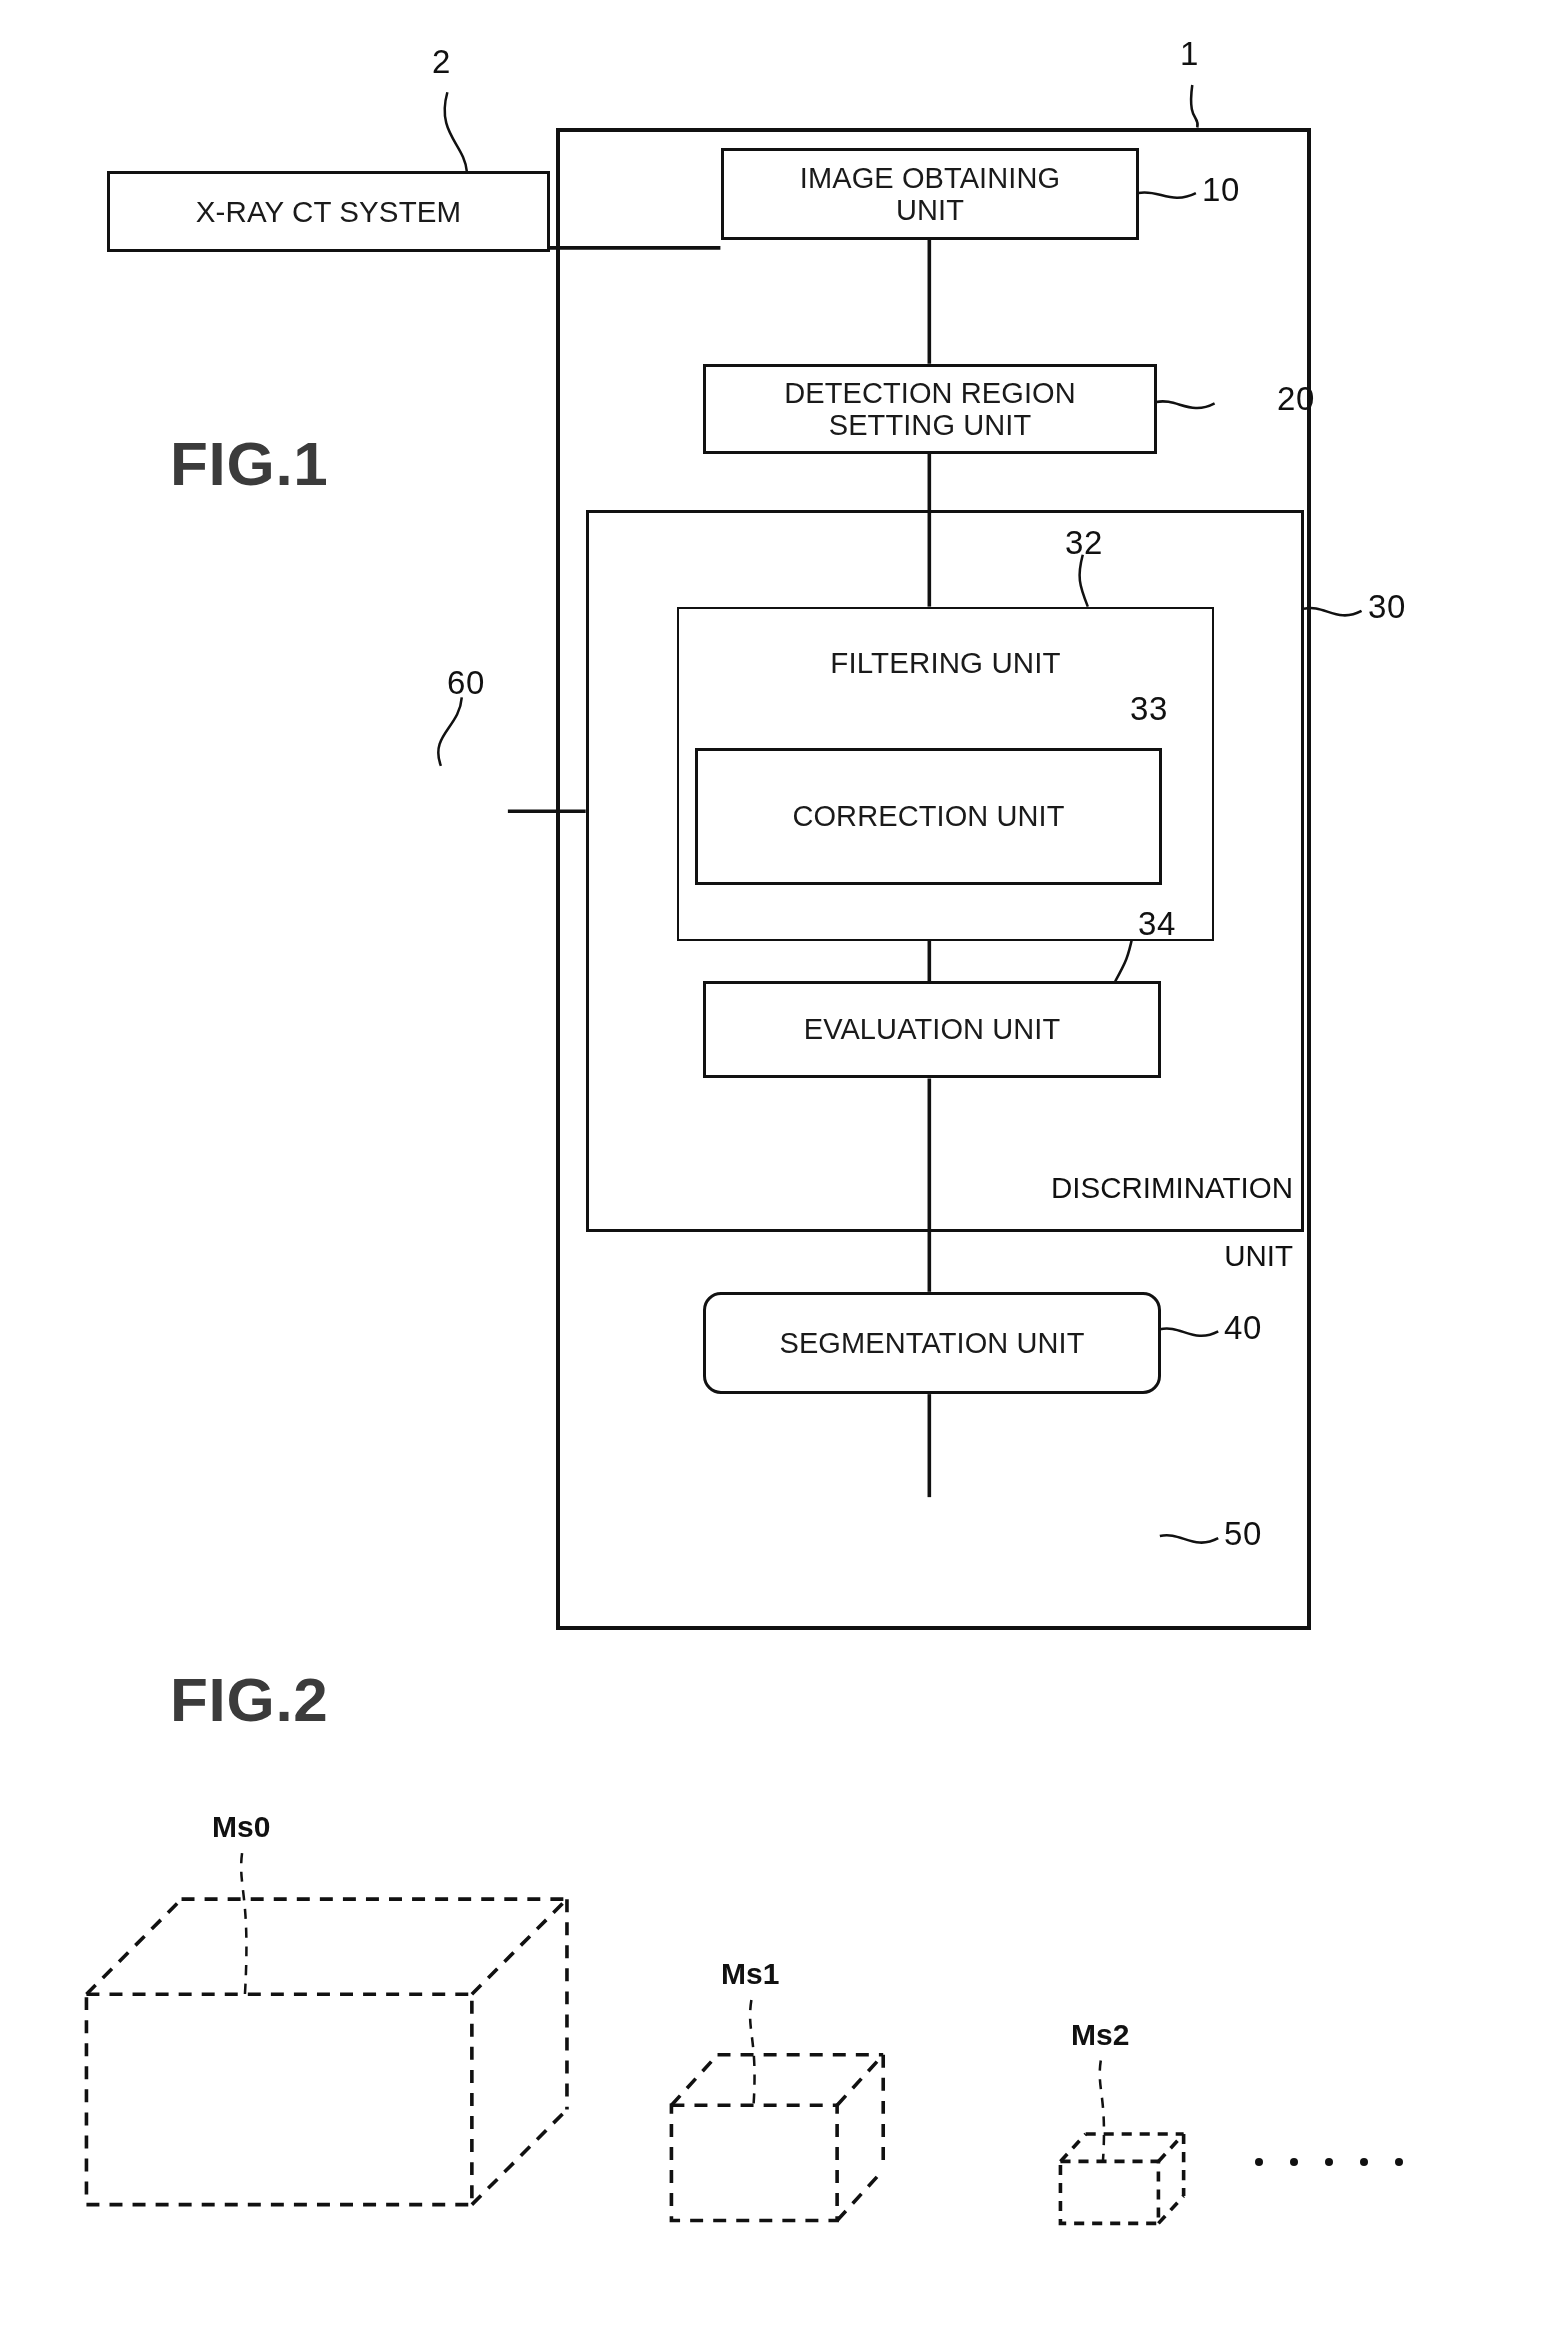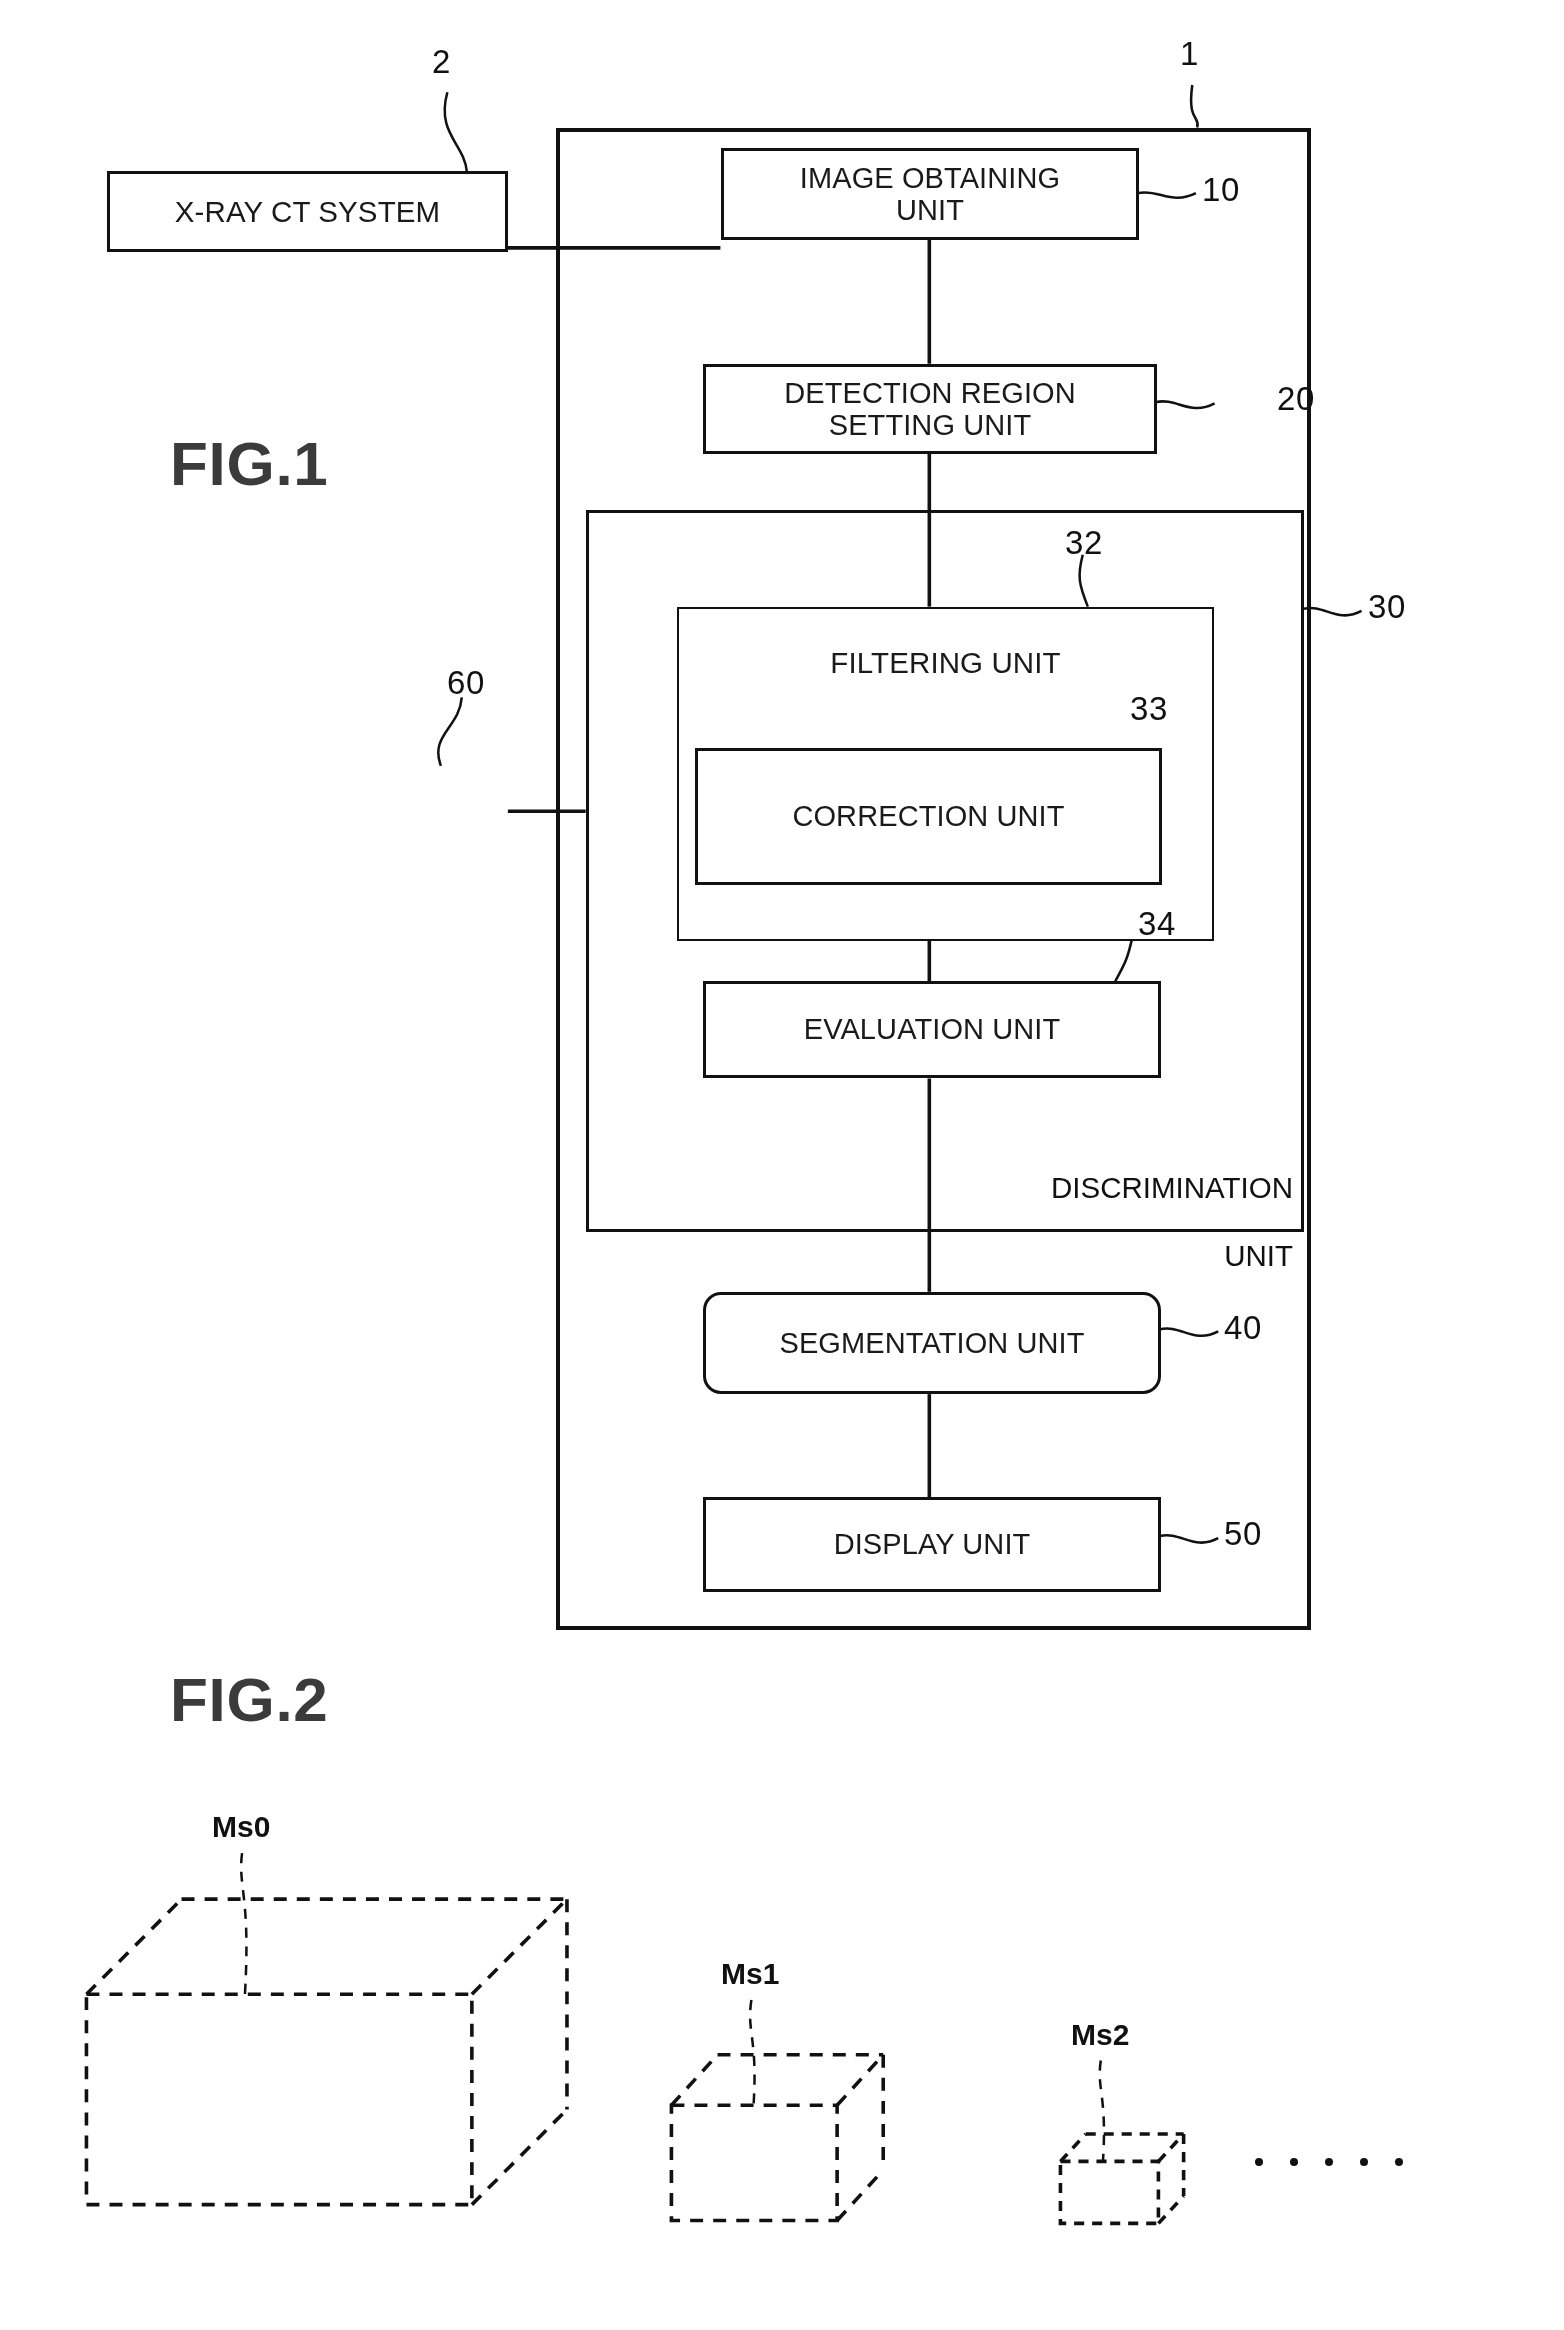--- a/index.html
+++ b/index.html
@@ -136,21 +136,21 @@
       <path d="M336,2572 C330,2620 348,2630 340,2768"></path>
       <path d="M1043,2776 C1036,2820 1052,2828 1046,2922"></path>
       <path d="M1528,2860 C1522,2900 1537,2908 1531,3000"></path>
     </g>
   </svg>
 
   <div class="figtitle" style="left:170px;top:428px;">FIG.1</div>
 
   <div class="container outer" style="left:556px;top:128px;width:755px;height:1502px;"></div>
 
-  <div class="box lbl-big" style="left:107px;top:171px;width:401px;height:81px;">
+  <div class="box lbl-big" style="left:107px;top:171px;width:443px;height:81px;">
     <span class="txt">X-RAY CT SYSTEM</span>
   </div>
 
   <div class="box lbl-box" style="left:721px;top:148px;width:418px;height:92px;">
     <span class="txt">
       <span>IMAGE OBTAINING</span><br>
       <span>UNIT</span>
     </span>
   </div>
 
@@ -176,23 +176,20 @@
   </div>
 
   <div class="box lbl-box" style="left:703px;top:981px;width:458px;height:97px;">
     <span class="txt">EVALUATION UNIT</span>
   </div>
 
   <div class="box lbl-box" style="left:703px;top:1292px;width:458px;height:102px;border-radius:18px;">
     <span class="txt">SEGMENTATION UNIT</span>
   </div>
 
-  <div class="box lbl-box" style="left:703px;top:1497px;width:458px;height:95px;">
-    <span class="txt">DISPLAY UNIT</span>
-  </div>
 
 
   <div class="ref" style="left:1180px;top:35px;">1</div>
   <div class="ref" style="left:432px;top:43px;">2</div>
   <div class="ref" style="left:1202px;top:171px;">10</div>
   <div class="ref" style="left:1277px;top:380px;">20</div>
   <div class="ref" style="left:1368px;top:588px;">30</div>
   <div class="ref" style="left:1065px;top:524px;">32</div>
   <div class="ref" style="left:1130px;top:690px;">33</div>
   <div class="ref" style="left:1138px;top:905px;">34</div>

